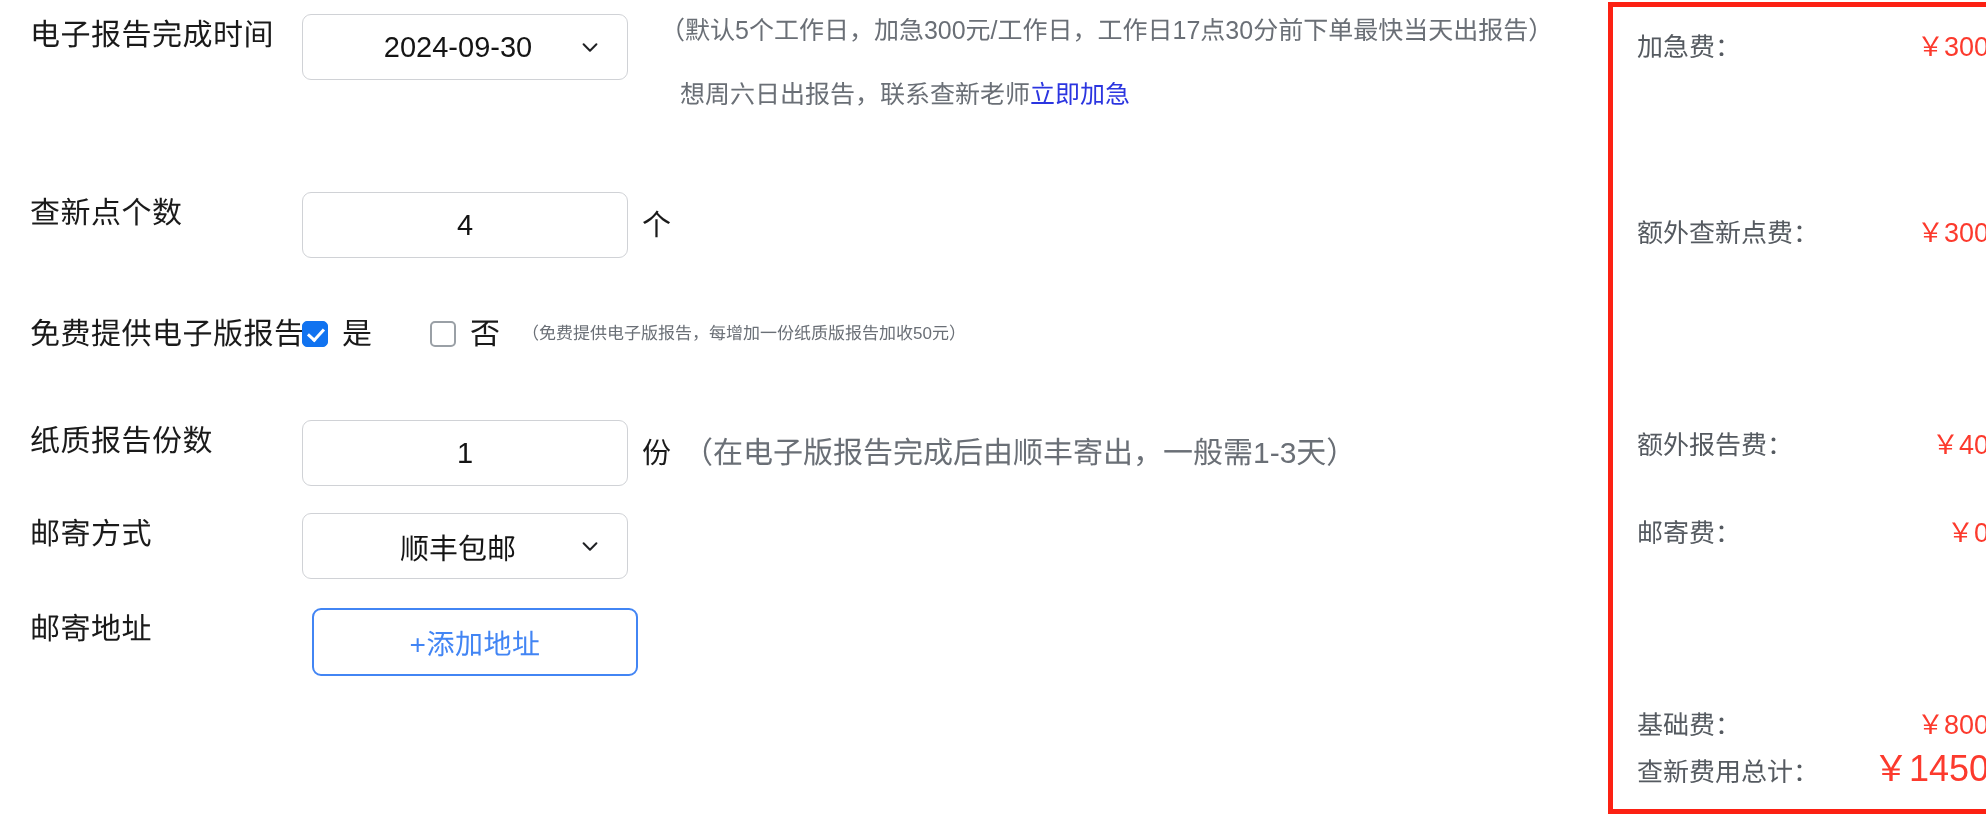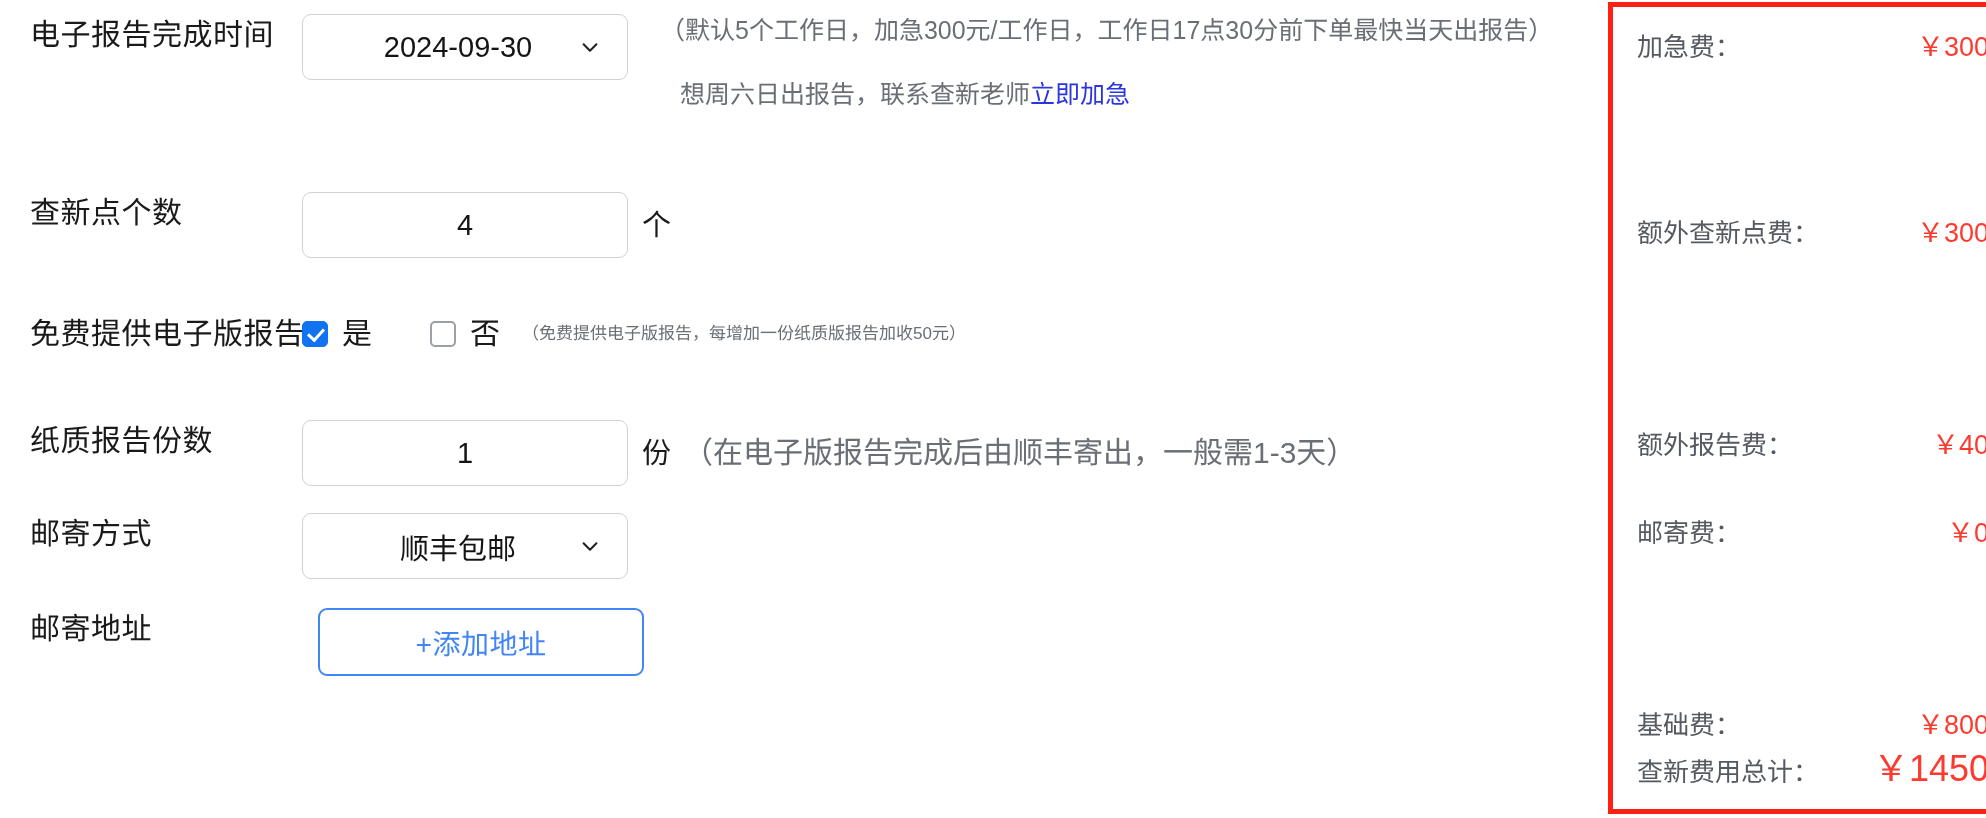--- a/index.html
+++ b/index.html
@@ -201,21 +201,21 @@
     margin-left: 22px;
     white-space: nowrap;
     line-height: 34px;
     text-align: right;
   }
 
   
   .add-btn {
     width: 326px;
     height: 68px;
-    margin-left: 16px;
+    margin-left: 10px;
     border: 2px solid #4285f4;
     border-radius: 9px;
     background: #ffffff;
     color: #4285f4;
     font-size: 28px;
     font-family: "Liberation Sans", sans-serif;
     display: flex;
     align-items: center;
     justify-content: center;
     box-sizing: border-box;

